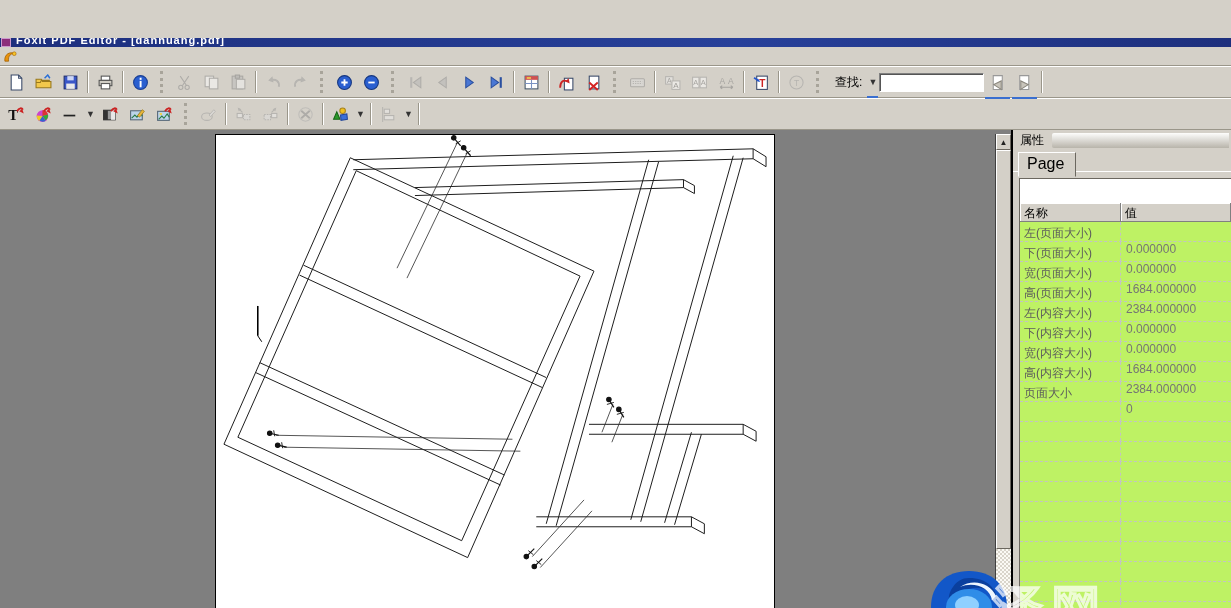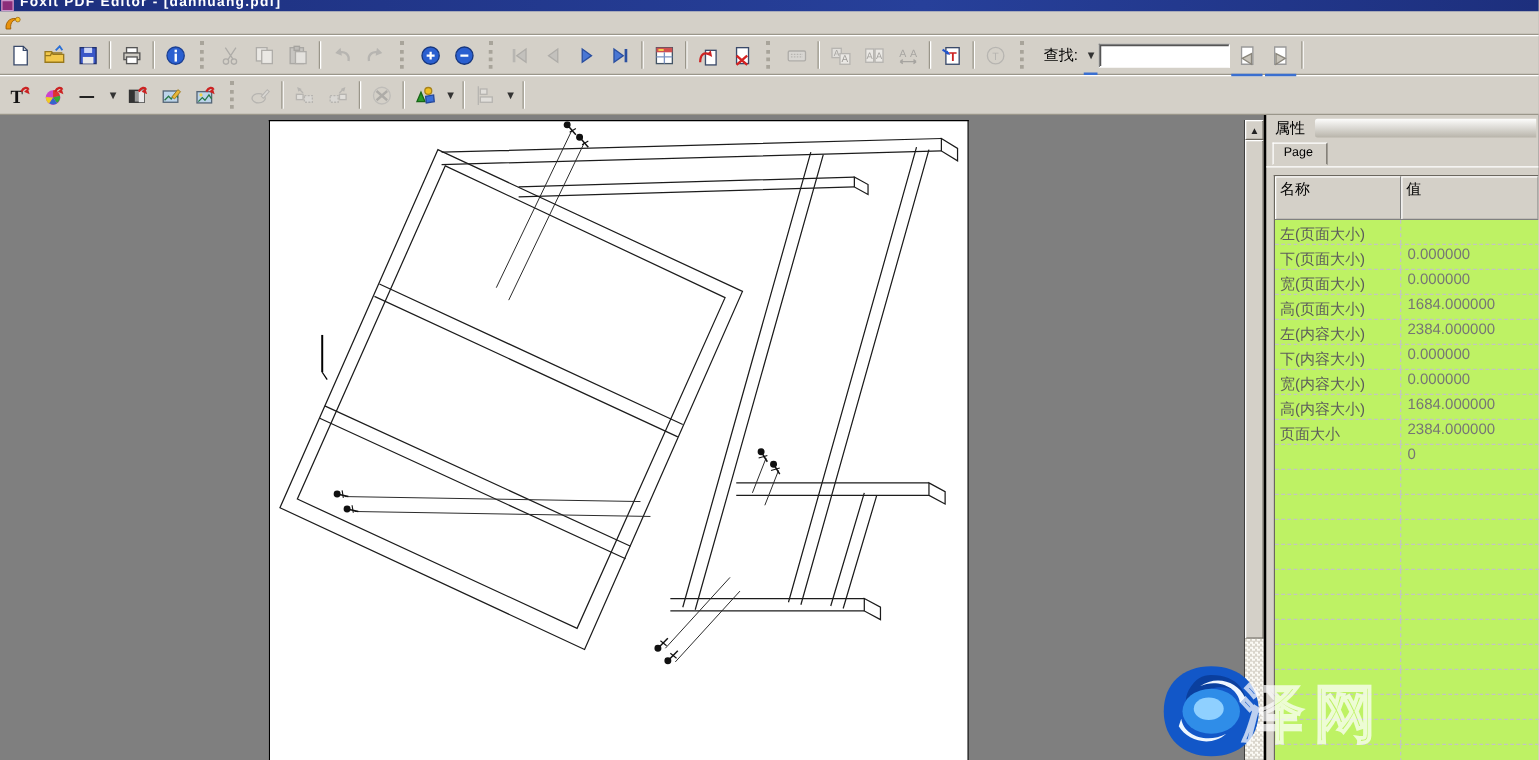--- a/index.html
+++ b/index.html
@@ -1,21 +1,21 @@
 <!DOCTYPE html>
 <html><head>
 <meta charset="utf-8">
 <style>
   * { box-sizing: border-box; margin:0; padding:0; }
   html,body { width:1231px; height:608px; overflow:hidden;
     font-family:"Liberation Sans","DejaVu Sans",sans-serif; font-size:12px; }
   body { background:#d4d0c8; }
 
   
-  .titlebar { position:relative; height:9px; background:linear-gradient(90deg,#1d2f7d,#27409a 60%,#1d2f7d); overflow:hidden; }
+  .titlebar { position:relative; height:9px; background:linear-gradient(90deg,#1d2f7d,#27409a 60%,#1d2f7d); overflow:hidden;margin-top:38px; }
   .titlebar .appico { position:absolute; left:1px; top:0; width:10px; height:9px; background:#8c2d7a; border:1px solid #c9c; }
   .titlebar .ttext { position:absolute; left:16px; top:-4px; color:#fff; font-weight:bold; font-size:11px; letter-spacing:1px; white-space:nowrap; }
 
   
   .menubar { height:19px; background:#d4d0c8; display:flex; align-items:center;
     border-bottom:1px solid #9a968a; }
   .menubar .winico { width:18px; height:16px; margin-left:1px; display:flex; align-items:center; justify-content:center; }
   .menu-item { padding:2px 7px; color:#000; cursor:default; white-space:nowrap; }
 
   
@@ -44,24 +44,24 @@
     display:flex; align-items:center; justify-content:center; font-size:8px; color:#222; }
   .vs-thumb { height:399px; background:#d4d0c8; border:1px solid; border-color:#fff #6b675f #6b675f #fff; }
   .vs-track { height:96px; background:repeating-conic-gradient(#fbfaf5 0% 25%, #d9d5cb 0% 50%) 0 0/4px 4px; }
 
   
   .panel { position:absolute; left:1011px; top:0; width:220px; height:516px; background:#d4d0c8; border-left:2px solid #000; }
   .p-caption { height:21px; display:flex; align-items:center; padding:2px 2px 2px 7px; }
   .p-caption .cap-grad { flex:1; height:15px; margin-left:8px; background:linear-gradient(180deg,#fdfdfc,#b8b4aa); border-radius:2px 0 0 2px; }
   .p-tabrow { height:21px; padding-left:5px; border-bottom:1px solid #fff; }
   .p-tab { display:inline-block; padding:2px 11px 3px 8px; background:#d4d0c8; position:relative; top:1px;
-    border:1px solid; border-color:#fff #6b675f #d4d0c8 #fff; font-size:10px; }
+    border:1px solid; border-color:#fff #6b675f #d4d0c8 #fff; font-size:16px; }
   .p-table { position:absolute; left:6px; right:0; top:48px; bottom:0; background:#fff;
     border-top:1px solid #6b675f; border-left:1px solid #6b675f; overflow:hidden; }
-  .p-head { display:flex; height:35px; background:#d4d0c8; border-bottom:1px solid #808080; }
+  .p-head { display:flex; height:19px; background:#d4d0c8; border-bottom:1px solid #808080;margin-top:24px; }
   .p-head > div { padding:2px 4px; border-right:1px solid #808080; box-shadow:inset 1px 1px 0 #fff; }
   .p-head .c1 { width:101px; flex:none; }
   .p-head .c2 { flex:1; }
   .prow { display:flex; height:20px; border-bottom:1px dashed #c3c3c3; background:#bef264; }
   .prow .c1 { width:101px; flex:none; padding:3px 4px; color:#5c5c5c; border-right:1px dashed #c3c3c3; white-space:nowrap; overflow:hidden; }
   .prow .c2 { flex:1; padding:20px 5px; color:#757575; white-space:nowrap; }
 
   
   .wm-logo { position:absolute; left:928px; top:440px; width:82px; height:74px; z-index:4; }
   .wm-text { position:absolute; left:993px; top:446px; z-index:5; font-size:50px; font-weight:bold; letter-spacing:8px;

